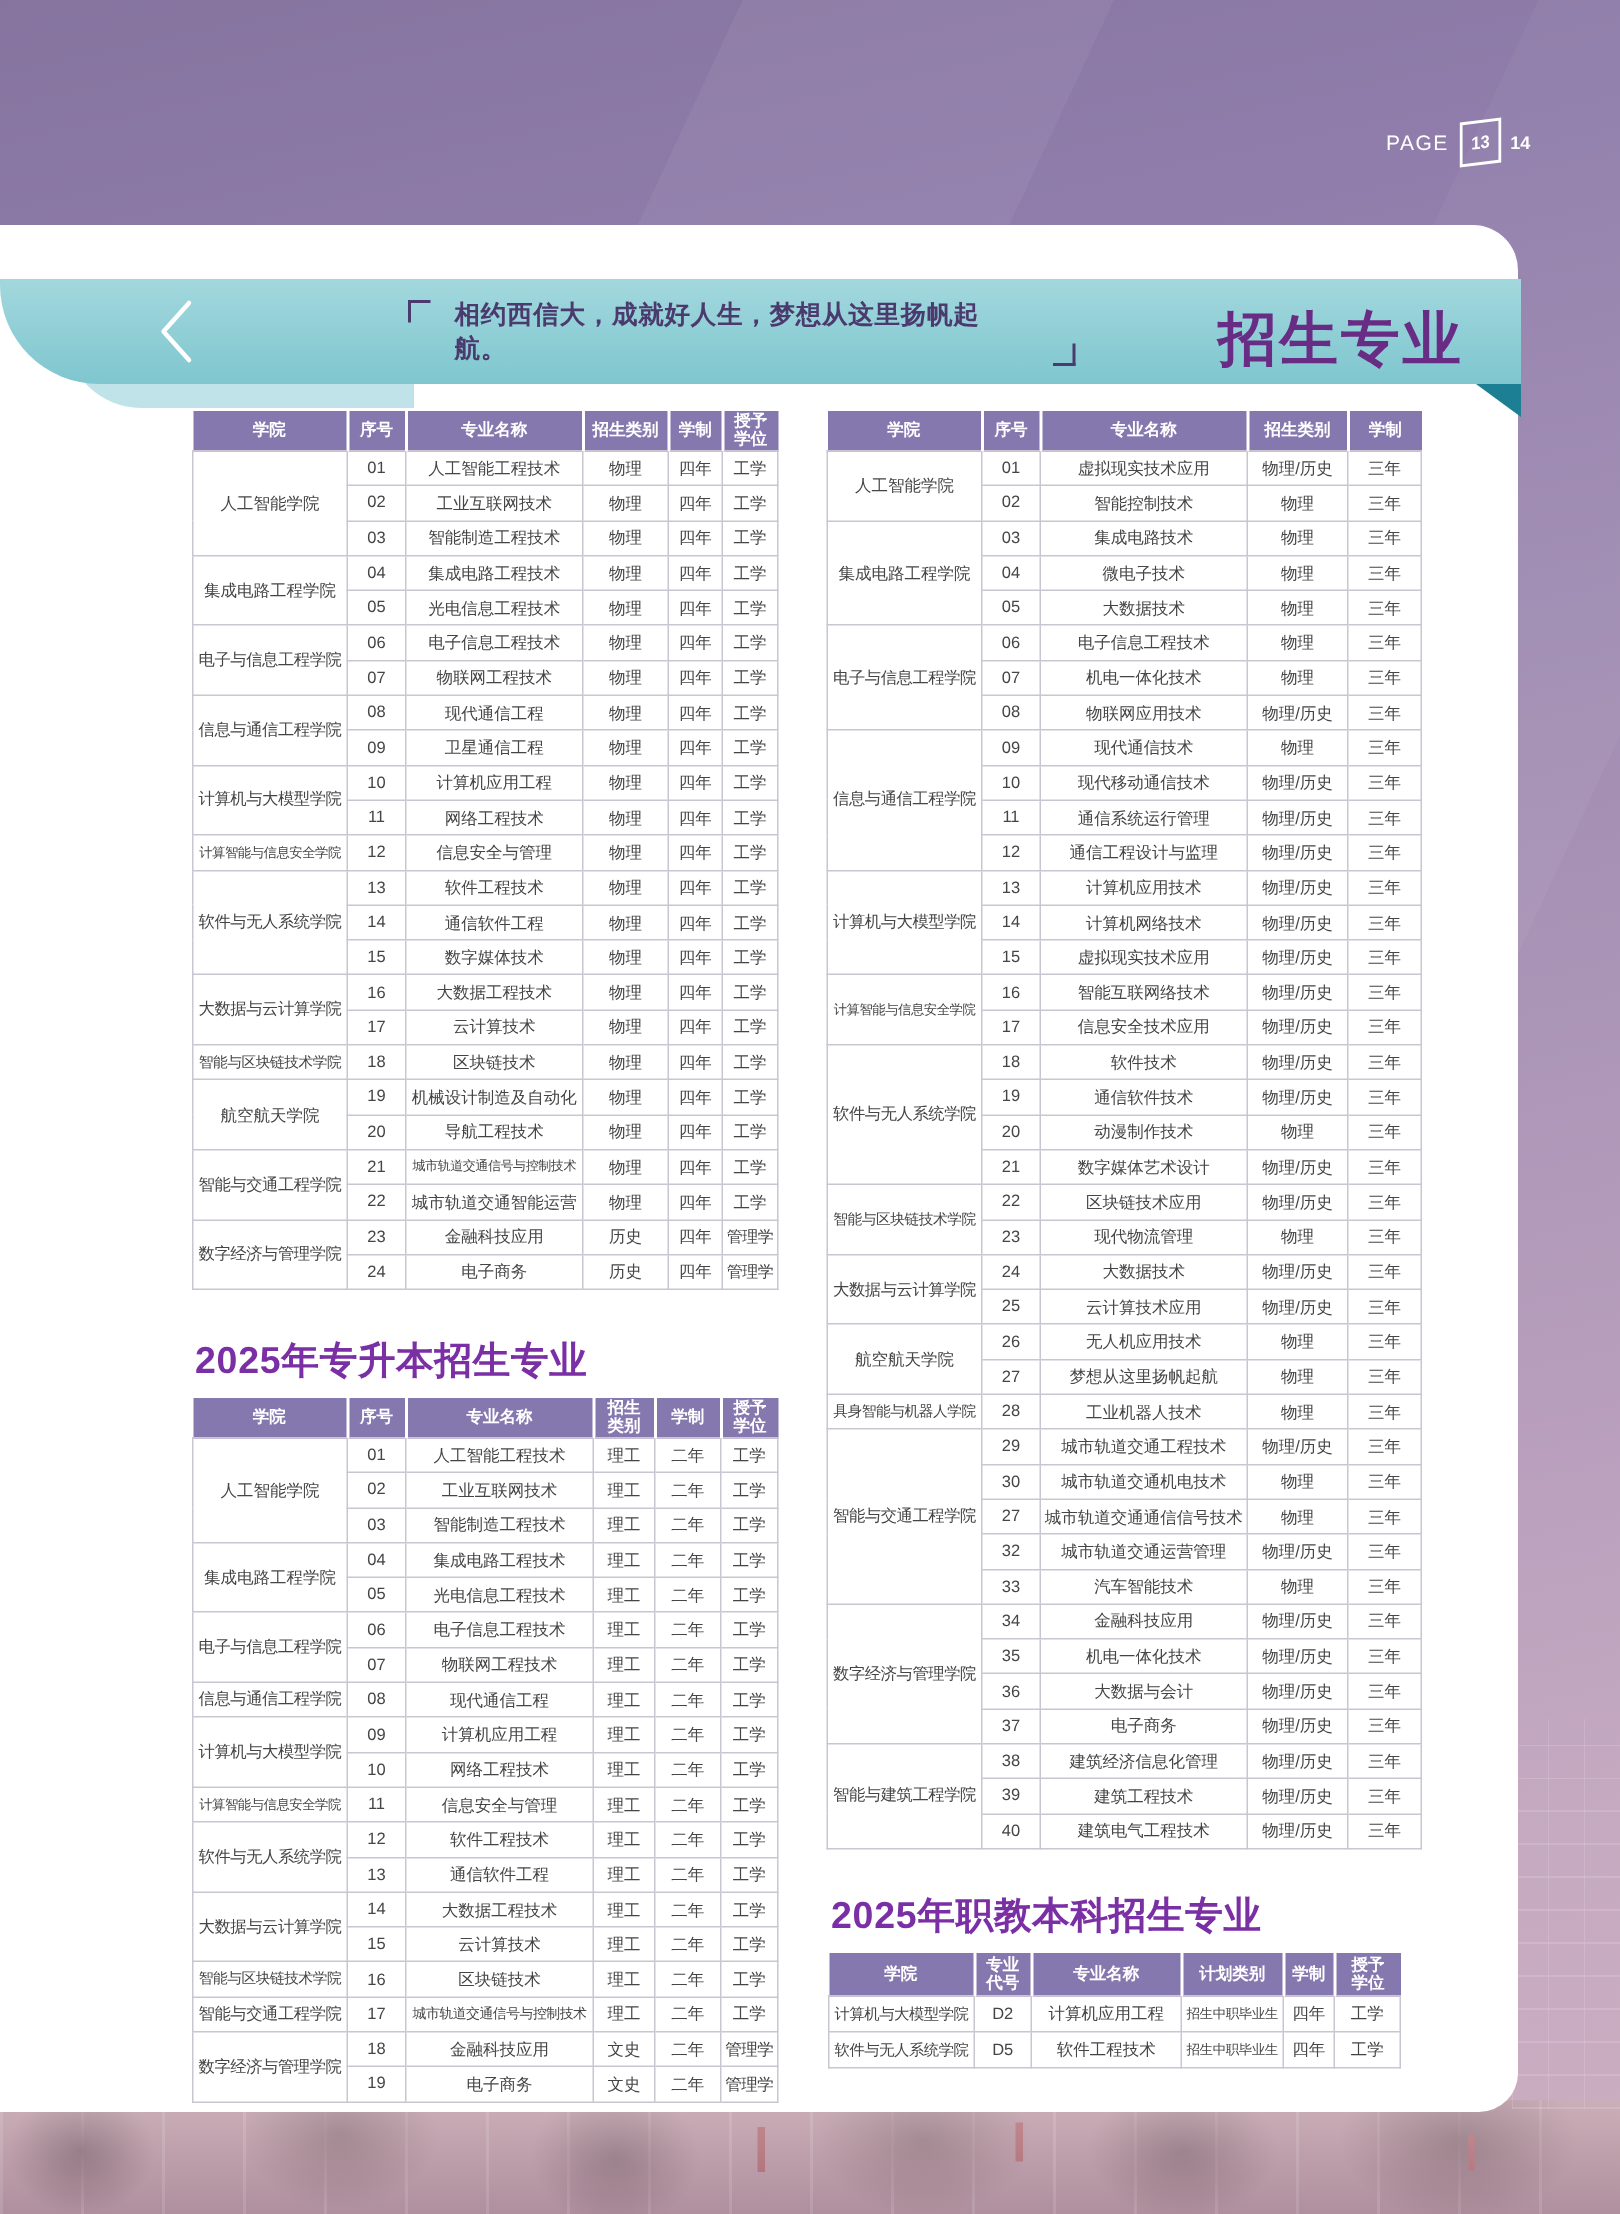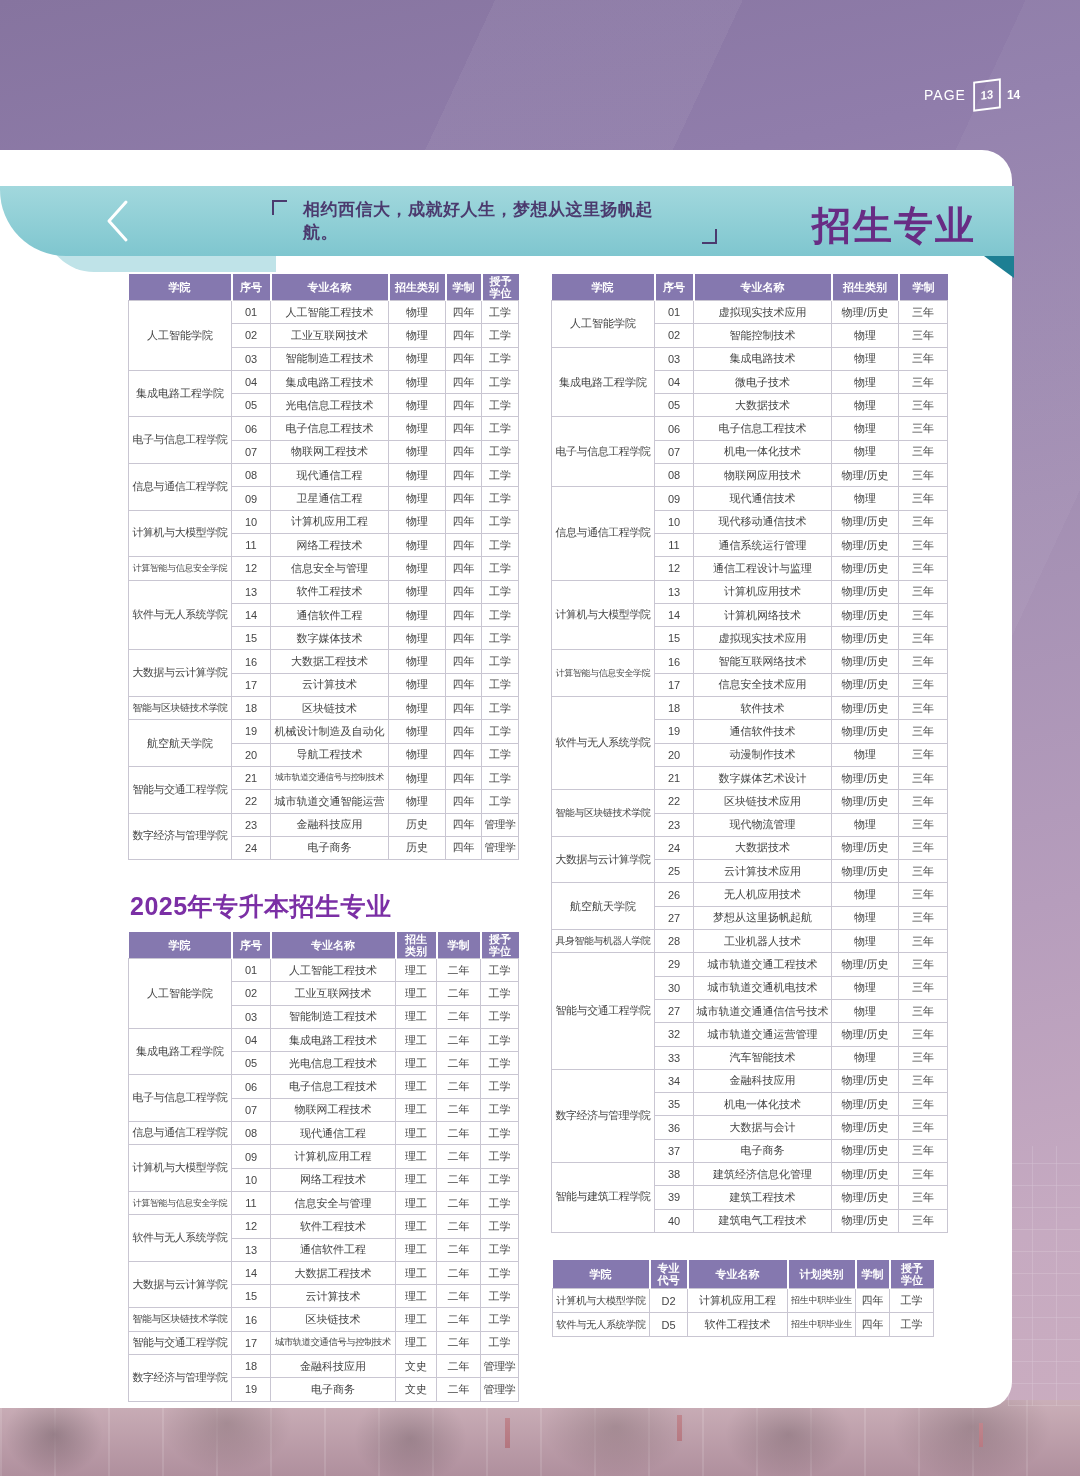--- a/index.html
+++ b/index.html
@@ -755,20 +755,21 @@
             <td>40</td>
             <td>建筑电气工程技术</td>
             <td>物理/历史</td>
             <td>三年</td>
           </tr>
         </tbody>
       </table>
   </div>
 
   <div class="section sec-zhijiao">
+    <h2 class="sec-title">2025年职教本科招生专业</h2>
     <table class="roster t-zhijiao" style="width: 381px;">
         <colgroup>
           <col style="width: 97px;">
           <col style="width: 38px;">
           <col style="width: 100px;">
           <col style="width: 68px;">
           <col style="width: 34px;">
           <col style="width: 44px;">
         </colgroup>
         <thead>

